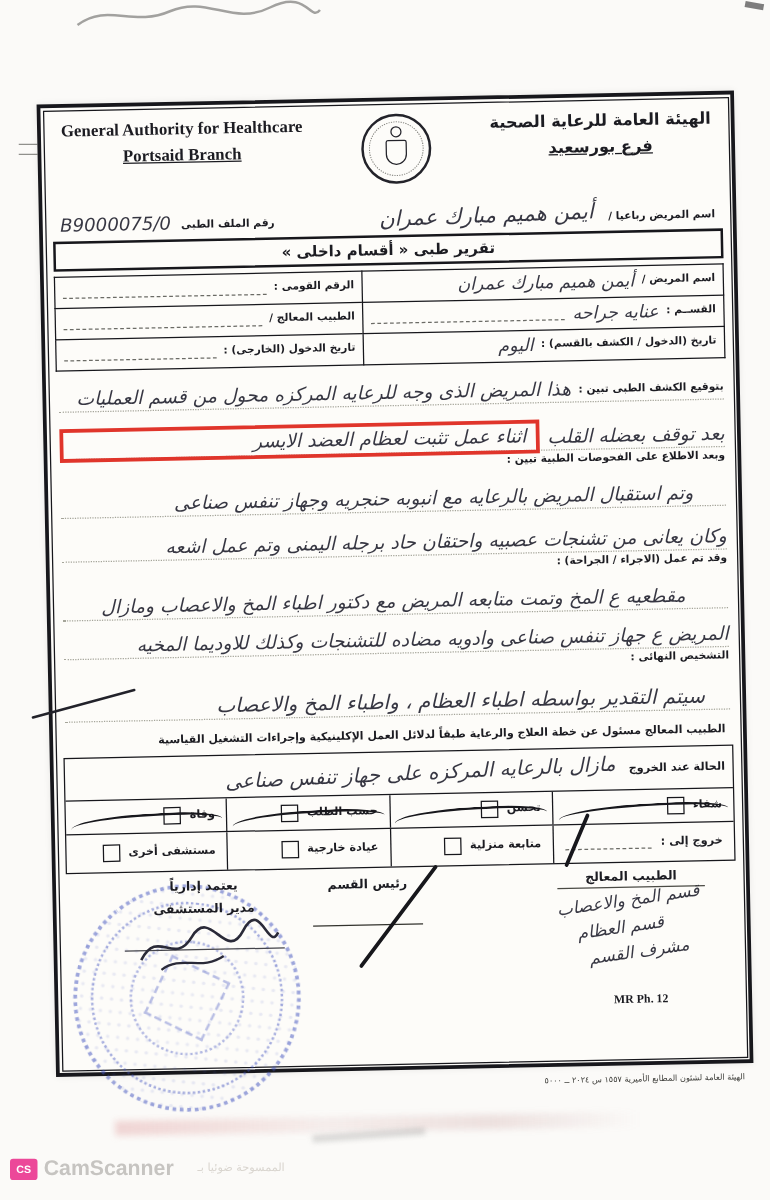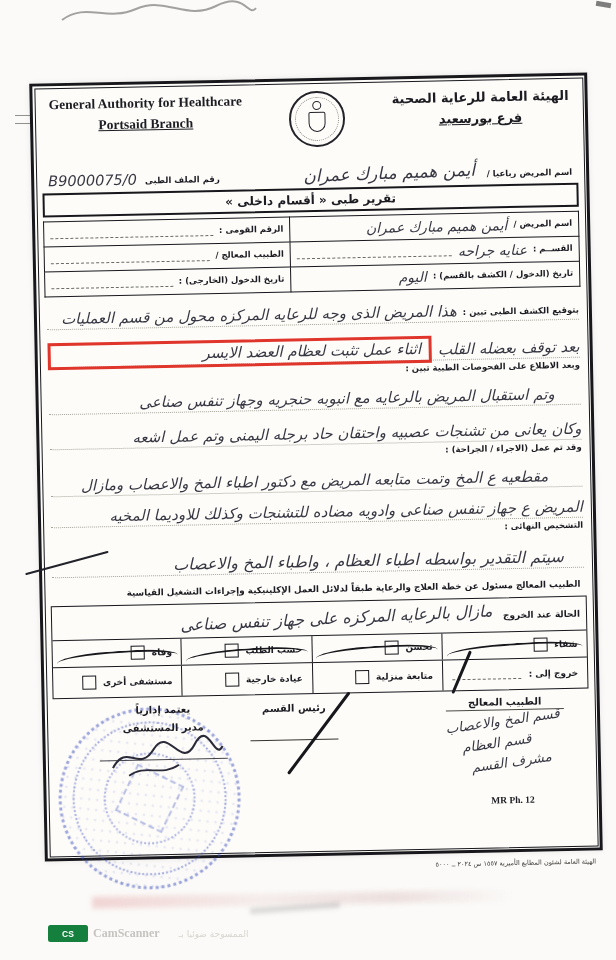--- a/index.html
+++ b/index.html
@@ -93,23 +93,23 @@
   
   .fnote{position:absolute;right:4px;bottom:-18px;font-size:6.5px;color:#3c3c38;letter-spacing:.2px;}
   .corner-scribble{position:absolute;left:58px;top:0;opacity:.55;}
   .corner-mark{position:absolute;left:596px;top:2px;width:15px;height:5px;background:#3a3a3a;opacity:.65;transform:rotate(10deg);}
   .margin-ticks{position:absolute;left:15px;top:115px;width:17px;height:7px;border-top:1.6px solid #4a4a46;border-bottom:1.6px solid #4a4a46;opacity:.6;}
   .smudge{position:absolute;left:92px;top:893px;width:420px;height:12px;filter:blur(2.5px);transform:rotate(-1deg);
     background:linear-gradient(90deg, rgba(214,128,128,.30), rgba(200,140,140,.12) 40%, rgba(178,120,120,.20) 72%, transparent);}
   .graymark{position:absolute;left:250px;top:905px;width:90px;height:6px;filter:blur(2px);background:rgba(120,120,118,.25);transform:rotate(-4deg);}
   
   .wm{position:absolute;left:8px;top:925px;display:flex;align-items:center;gap:5px;direction:ltr;}
-  .csbadge{width:40px;height:17px;background:#15803d;color:#fff;font-size:8.5px;font-weight:bold;
-    display:flex;align-items:center;justify-content:center;border-radius:2.5px;font-family:"Liberation Sans",sans-serif;margin-left:40px;}
-  .csname{color:#c6c4c1;font-weight:bold;font-size:12px;font-family:Liberation Serif, serif;}
+  .csbadge{width:22px;height:17px;background:#ec4899;color:#fff;font-size:8.5px;font-weight:bold;
+    display:flex;align-items:center;justify-content:center;border-radius:2.5px;font-family:"Liberation Sans",sans-serif;}
+  .csname{color:#c6c4c1;font-weight:bold;font-size:17px;font-family:Liberation Sans, sans-serif;}
   .csar{color:#d9d5cf;font-size:9px;margin-left:14px;}
 </style>
 </head>
 <body>
 
 <svg class="corner-scribble" width="200" height="26" viewBox="0 0 200 26">
   <path d="M4,20 C28,2 48,22 78,9 S128,21 158,6 190,18 198,8" stroke="#5a5a58" stroke-width="2" fill="none"></path>
 </svg>
 <div class="corner-mark"></div>
 <div class="margin-ticks"></div>

